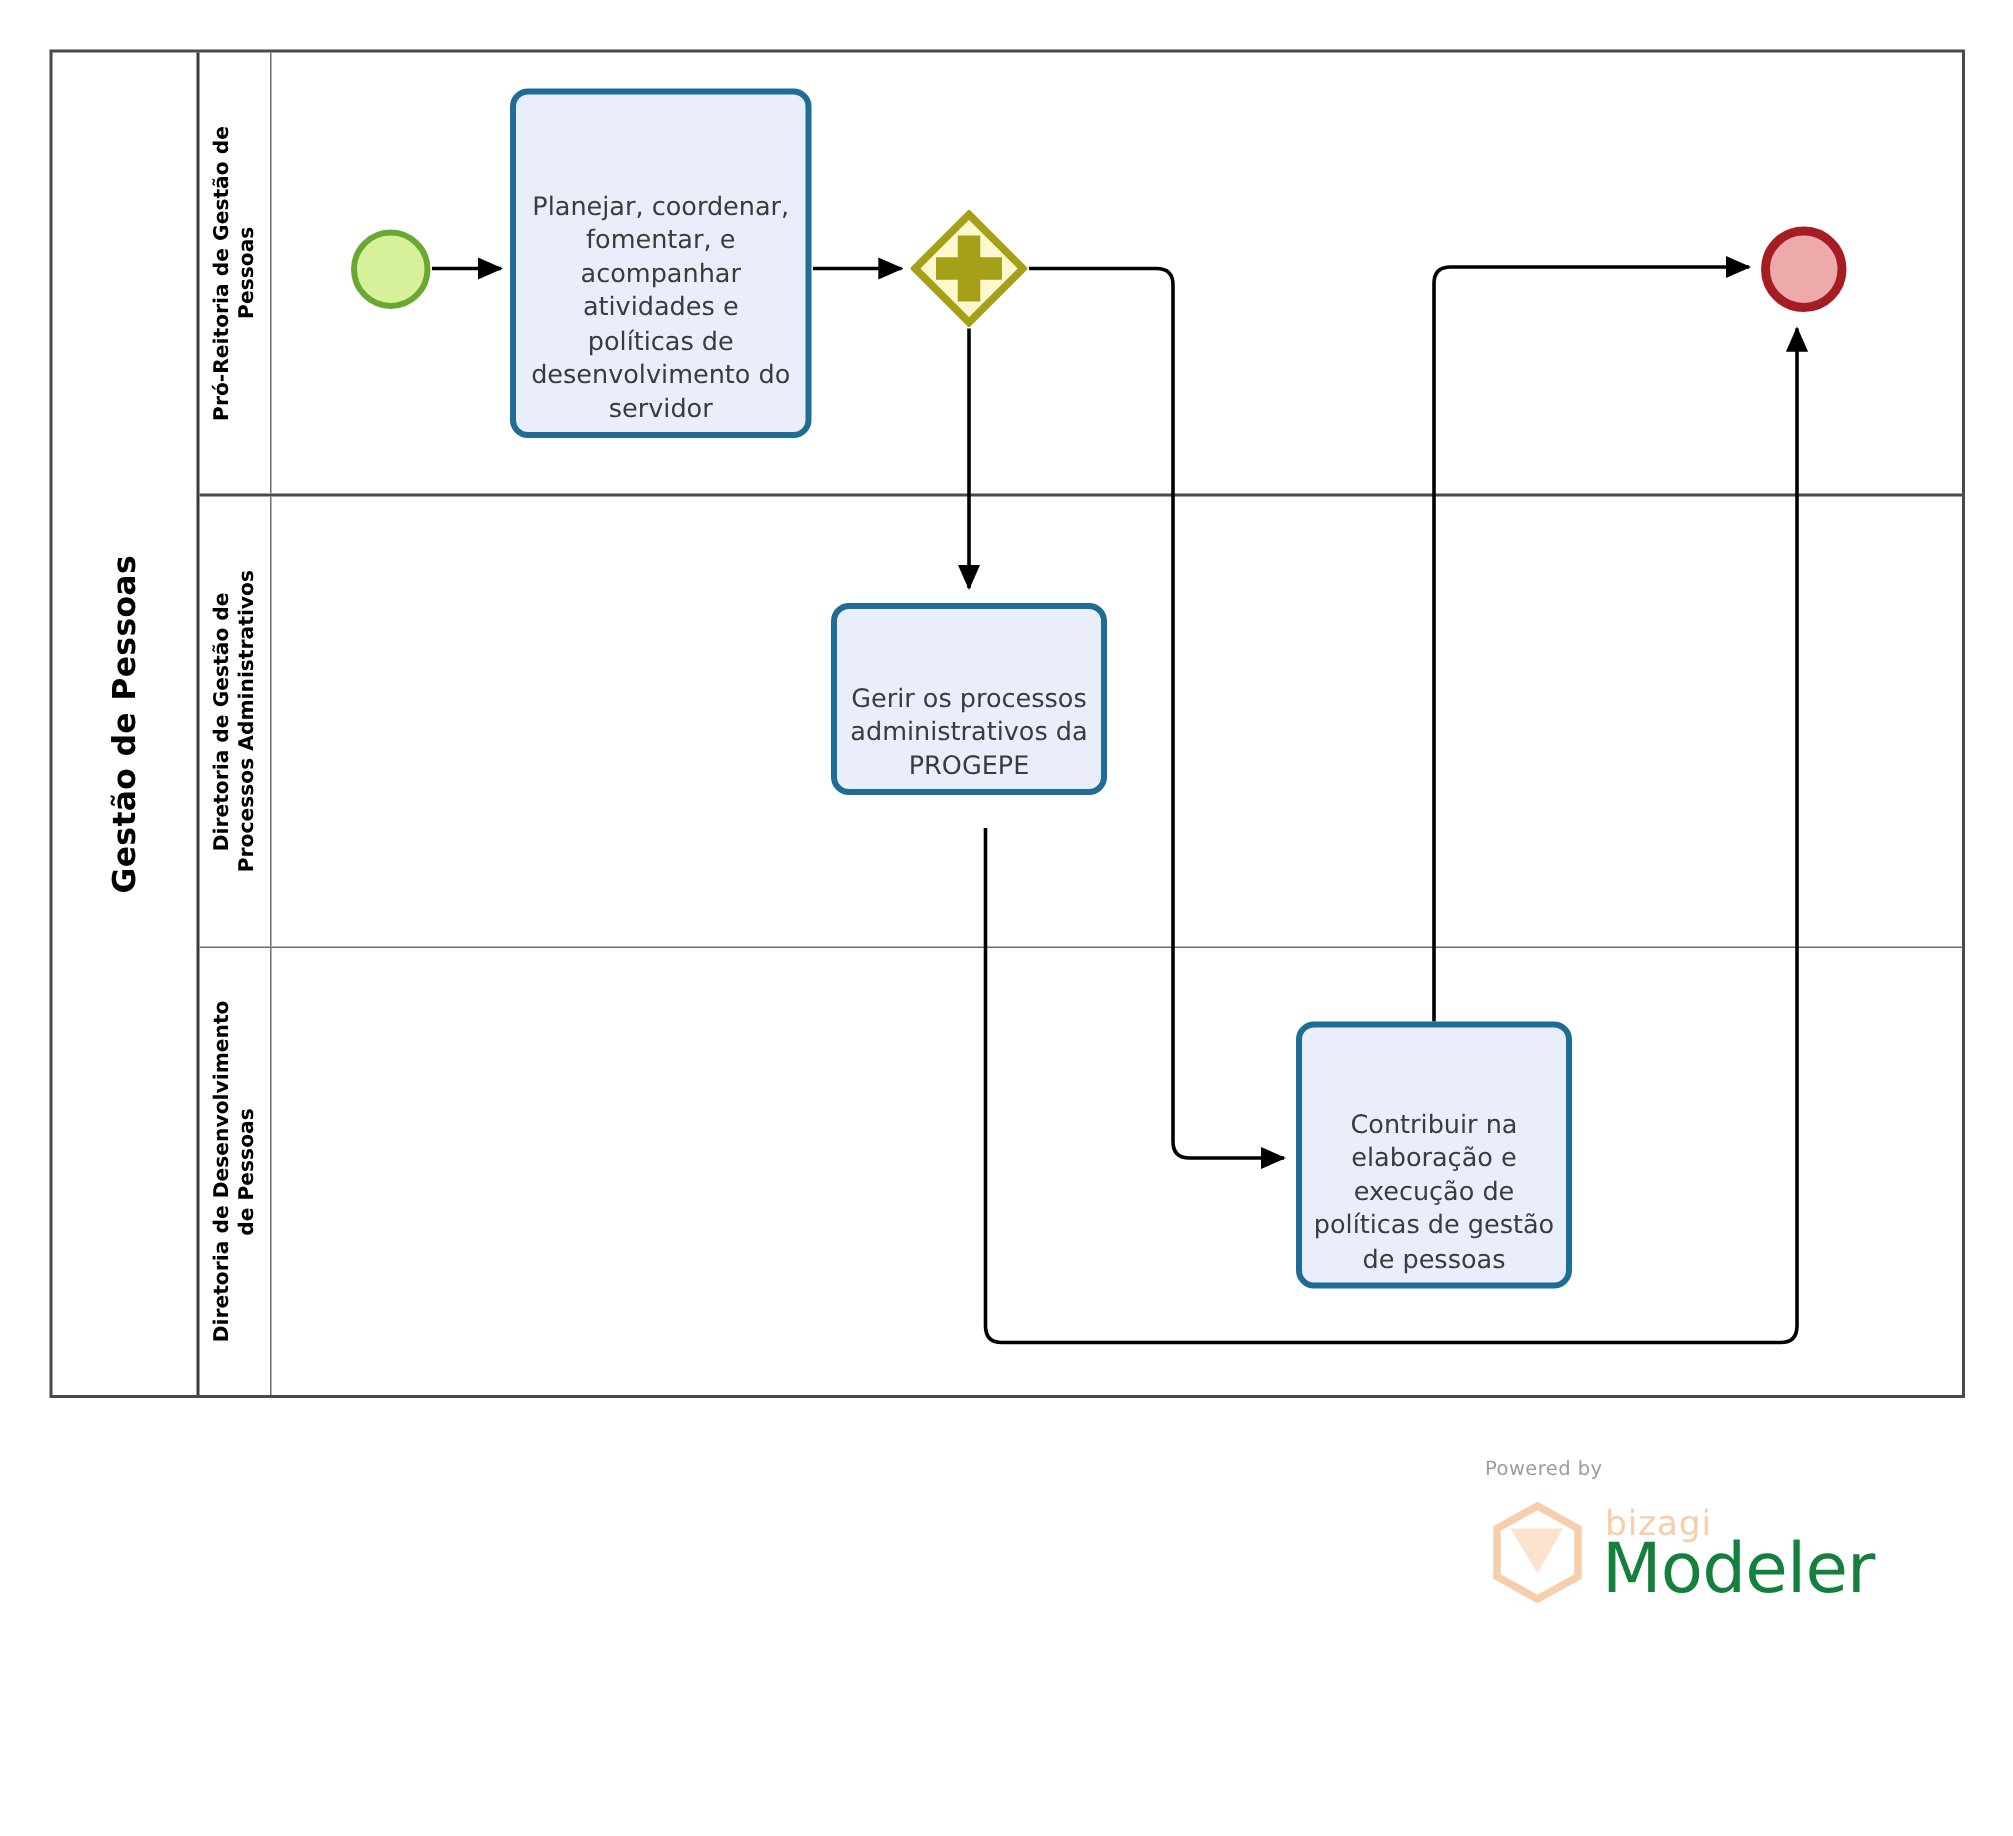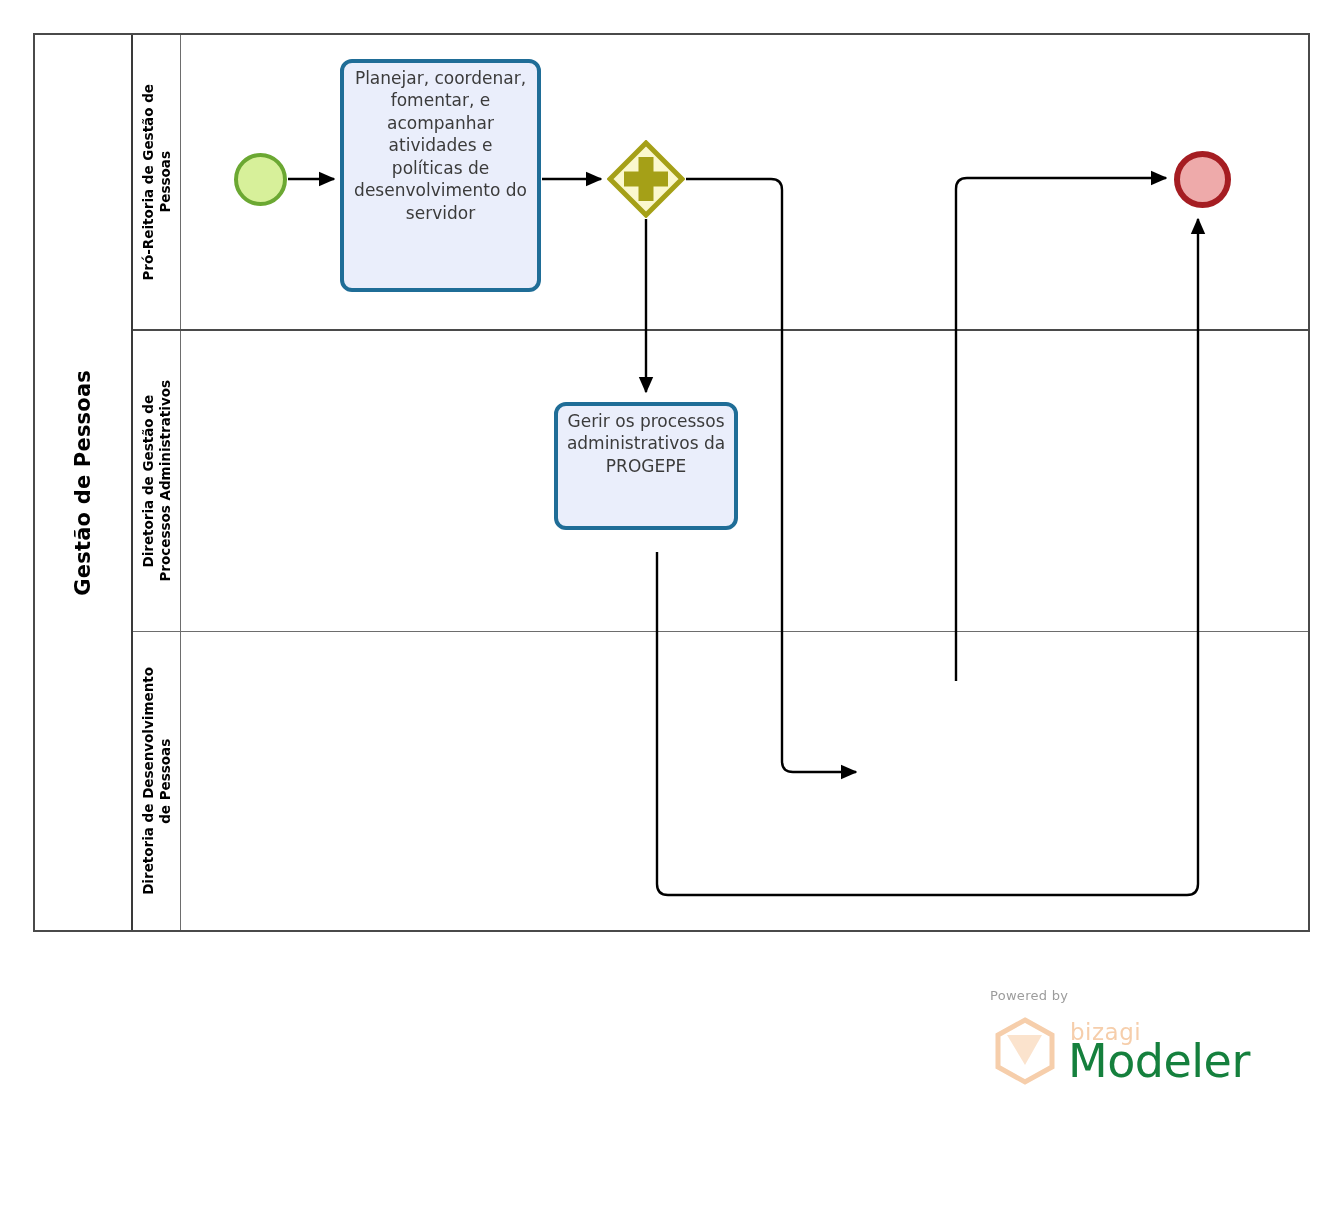--- a/index.html
+++ b/index.html
@@ -121,21 +121,21 @@
     border: 6px solid #a51d22;
   }
 
   .task {
     position: absolute;
     box-sizing: border-box;
     background: #eaeefb;
     border: 4px solid #1f6d97;
     border-radius: 12px;
     display: flex;
-    align-items: flex-start;
+    align-items: flex-end;
     justify-content: center;
     text-align: center;
     color: #3b3b3b;
     font-size: 17px;
     line-height: 1.32;
     padding: 4px 7px;
   }
   .task-1 { left: 340px; top: 59px;  width: 201px; height: 233px; }
   .task-2 { left: 554px; top: 402px; width: 184px; height: 128px; }
   .task-3 { left: 864px; top: 681px; width: 184px; height: 178px; }
@@ -146,21 +146,20 @@
     width: 78px; height: 78px;
   }
 
   
   .watermark {
     position: absolute;
     left: 970px;
     top: 972px;
     width: 290px;
     height: 100px;
-    margin-top: 16px;
   }
   .watermark .powered {
     position: absolute;
     left: 20px; top: 0px;
     font-size: 13px;
     color: #9c9c9c;
     letter-spacing: 0.3px;
   }
   .watermark .wm-hex {
     position: absolute;
@@ -243,20 +242,23 @@
   <div class="event end-event"></div>
 
   <div class="task task-1">
     <span>Planejar, coordenar, fomentar, e acompanhar atividades e políticas de desenvolvimento do servidor</span>
   </div>
 
   <div class="task task-2">
     <span>Gerir os processos administrativos da PROGEPE</span>
   </div>
 
+  <div class="task task-3">
+    <span>Contribuir na elaboração e execução de políticas de gestão de pessoas</span>
+  </div>
 
   <svg class="gateway" viewBox="0 0 78 78">
     <polygon points="39,3 75,39 39,75 3,39" fill="#fbf8cd" stroke="#a5a017" stroke-width="5"></polygon>
     <path d="M 31.5 17 H 46.5 V 31.5 H 61 V 46.5 H 46.5 V 61 H 31.5 V 46.5 H 17 V 31.5 H 31.5 Z" fill="#a5a017"></path>
   </svg>
 
   <div class="watermark">
     <div class="powered">Powered by</div>
     <svg class="wm-hex" viewBox="0 0 66 68">
       <path d="M33 3 L60 18 L60 50 L33 65 L6 50 L6 18 Z" fill="none" stroke="#f6ceab" stroke-width="5"></path>

